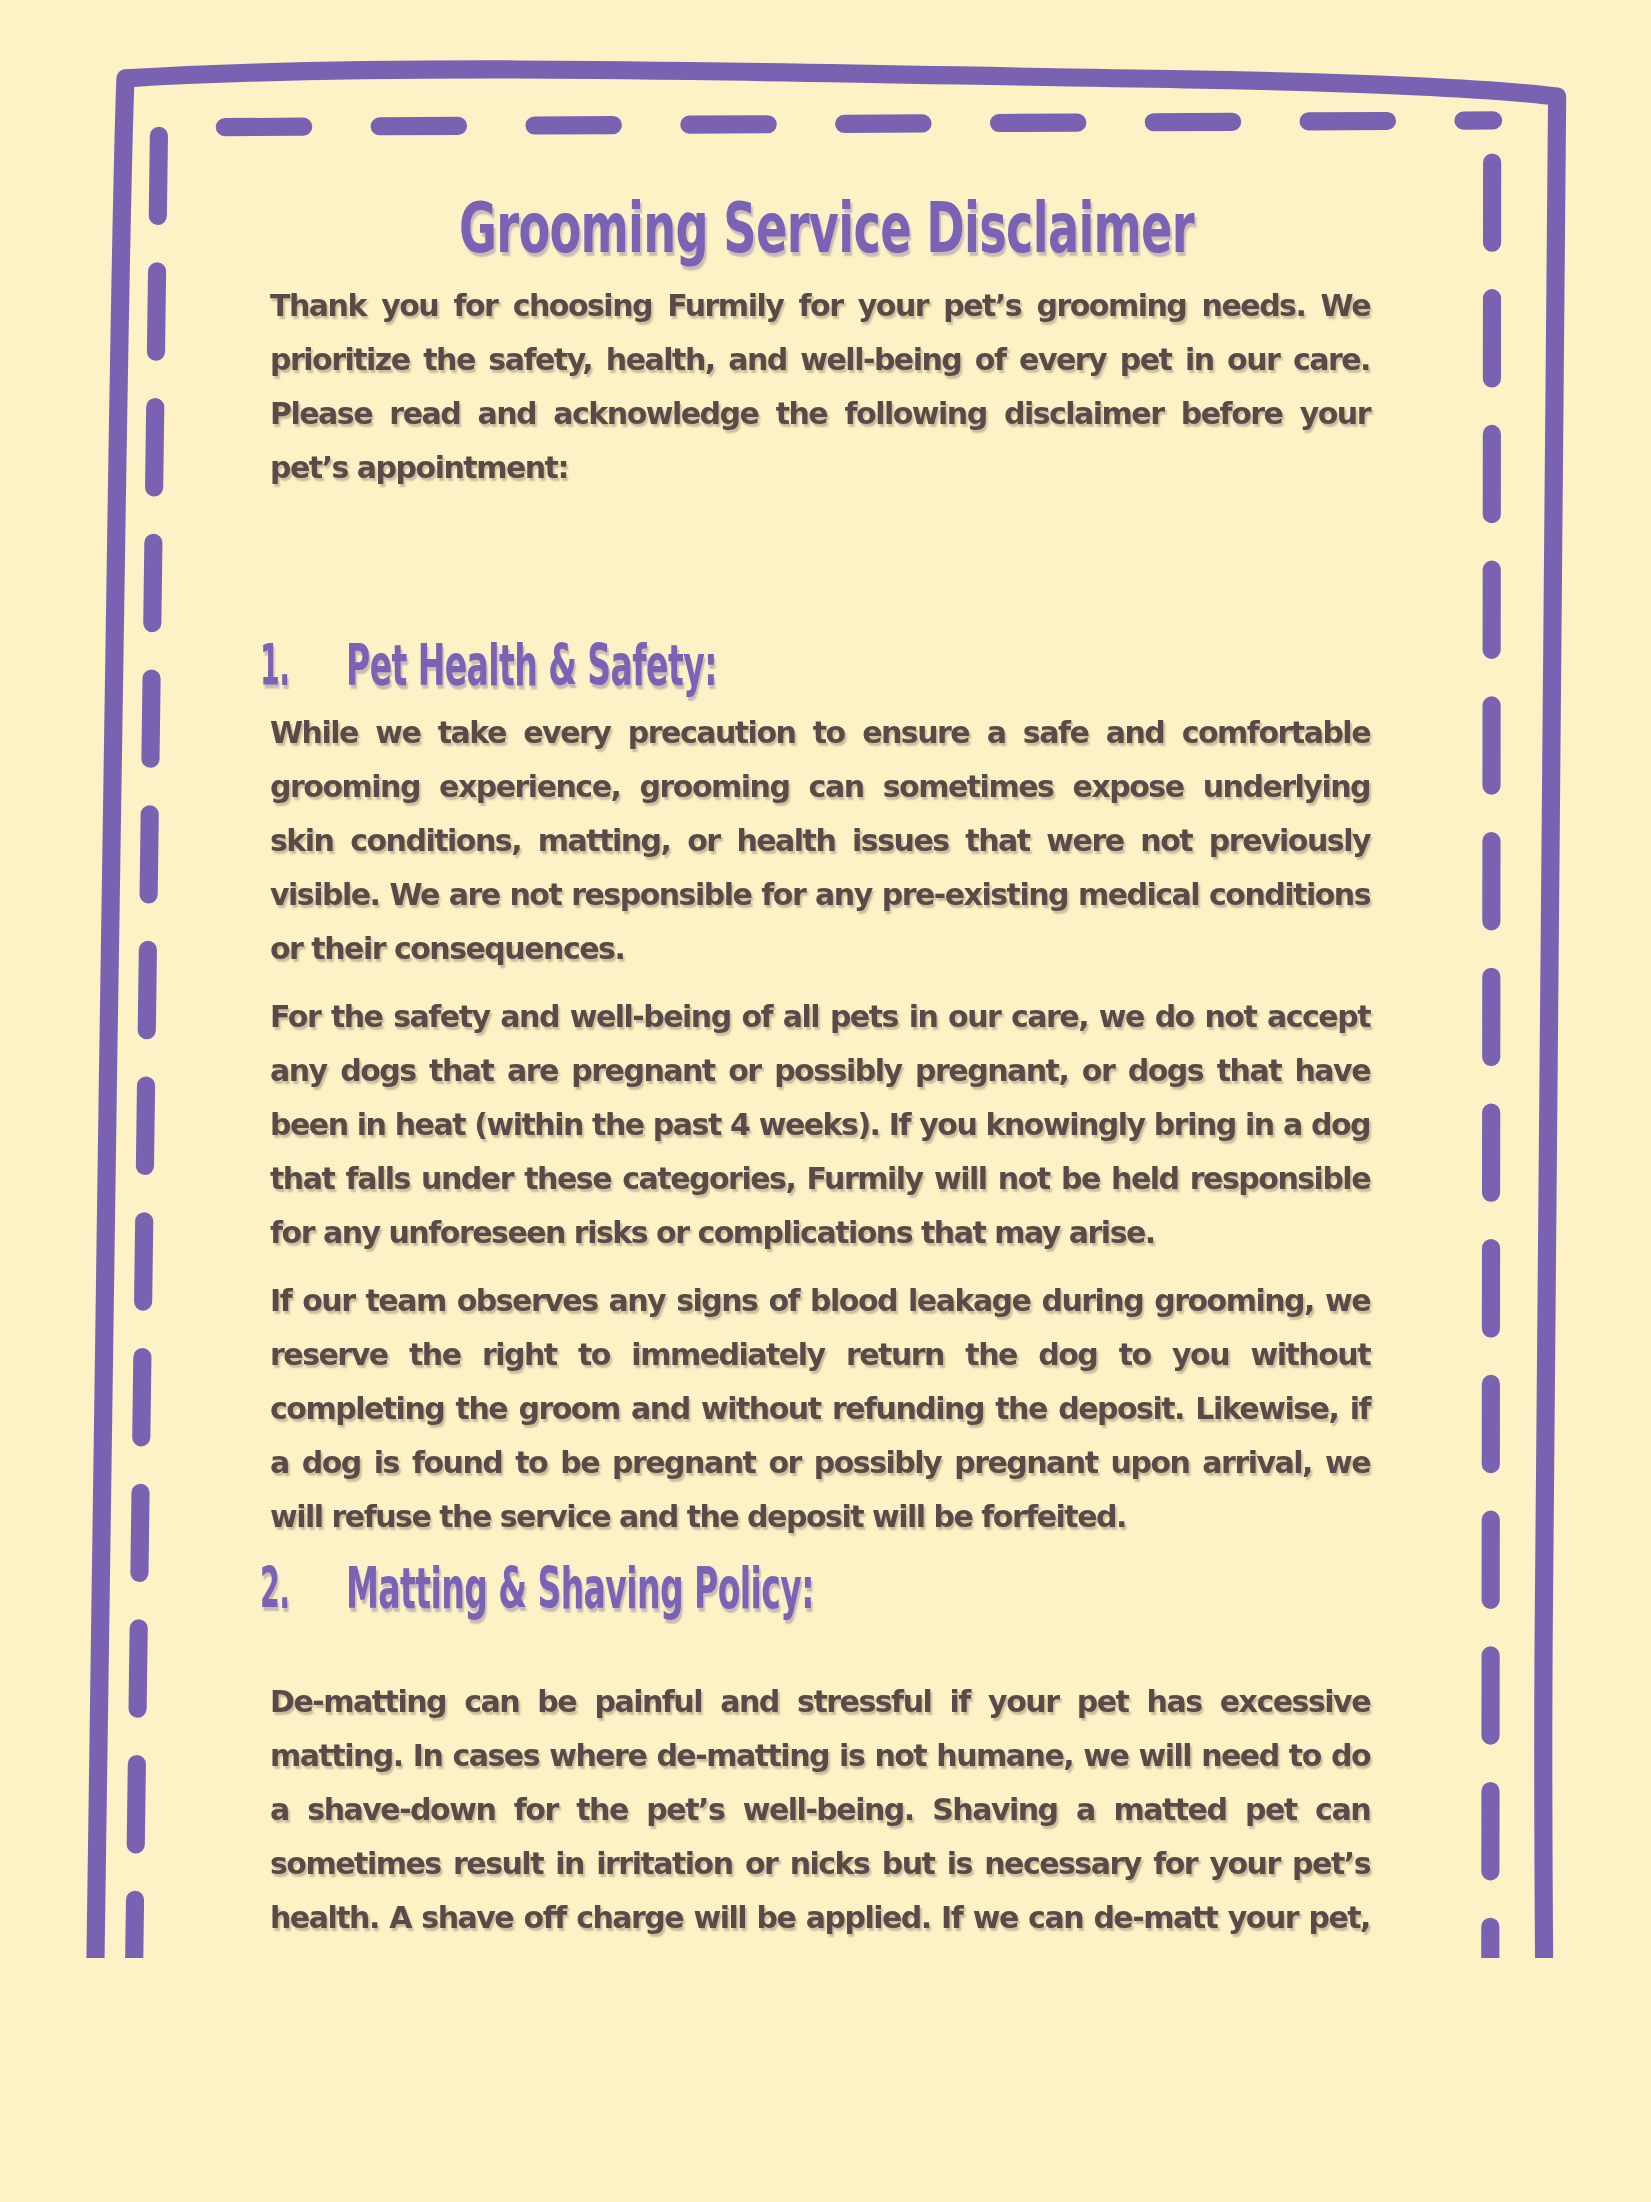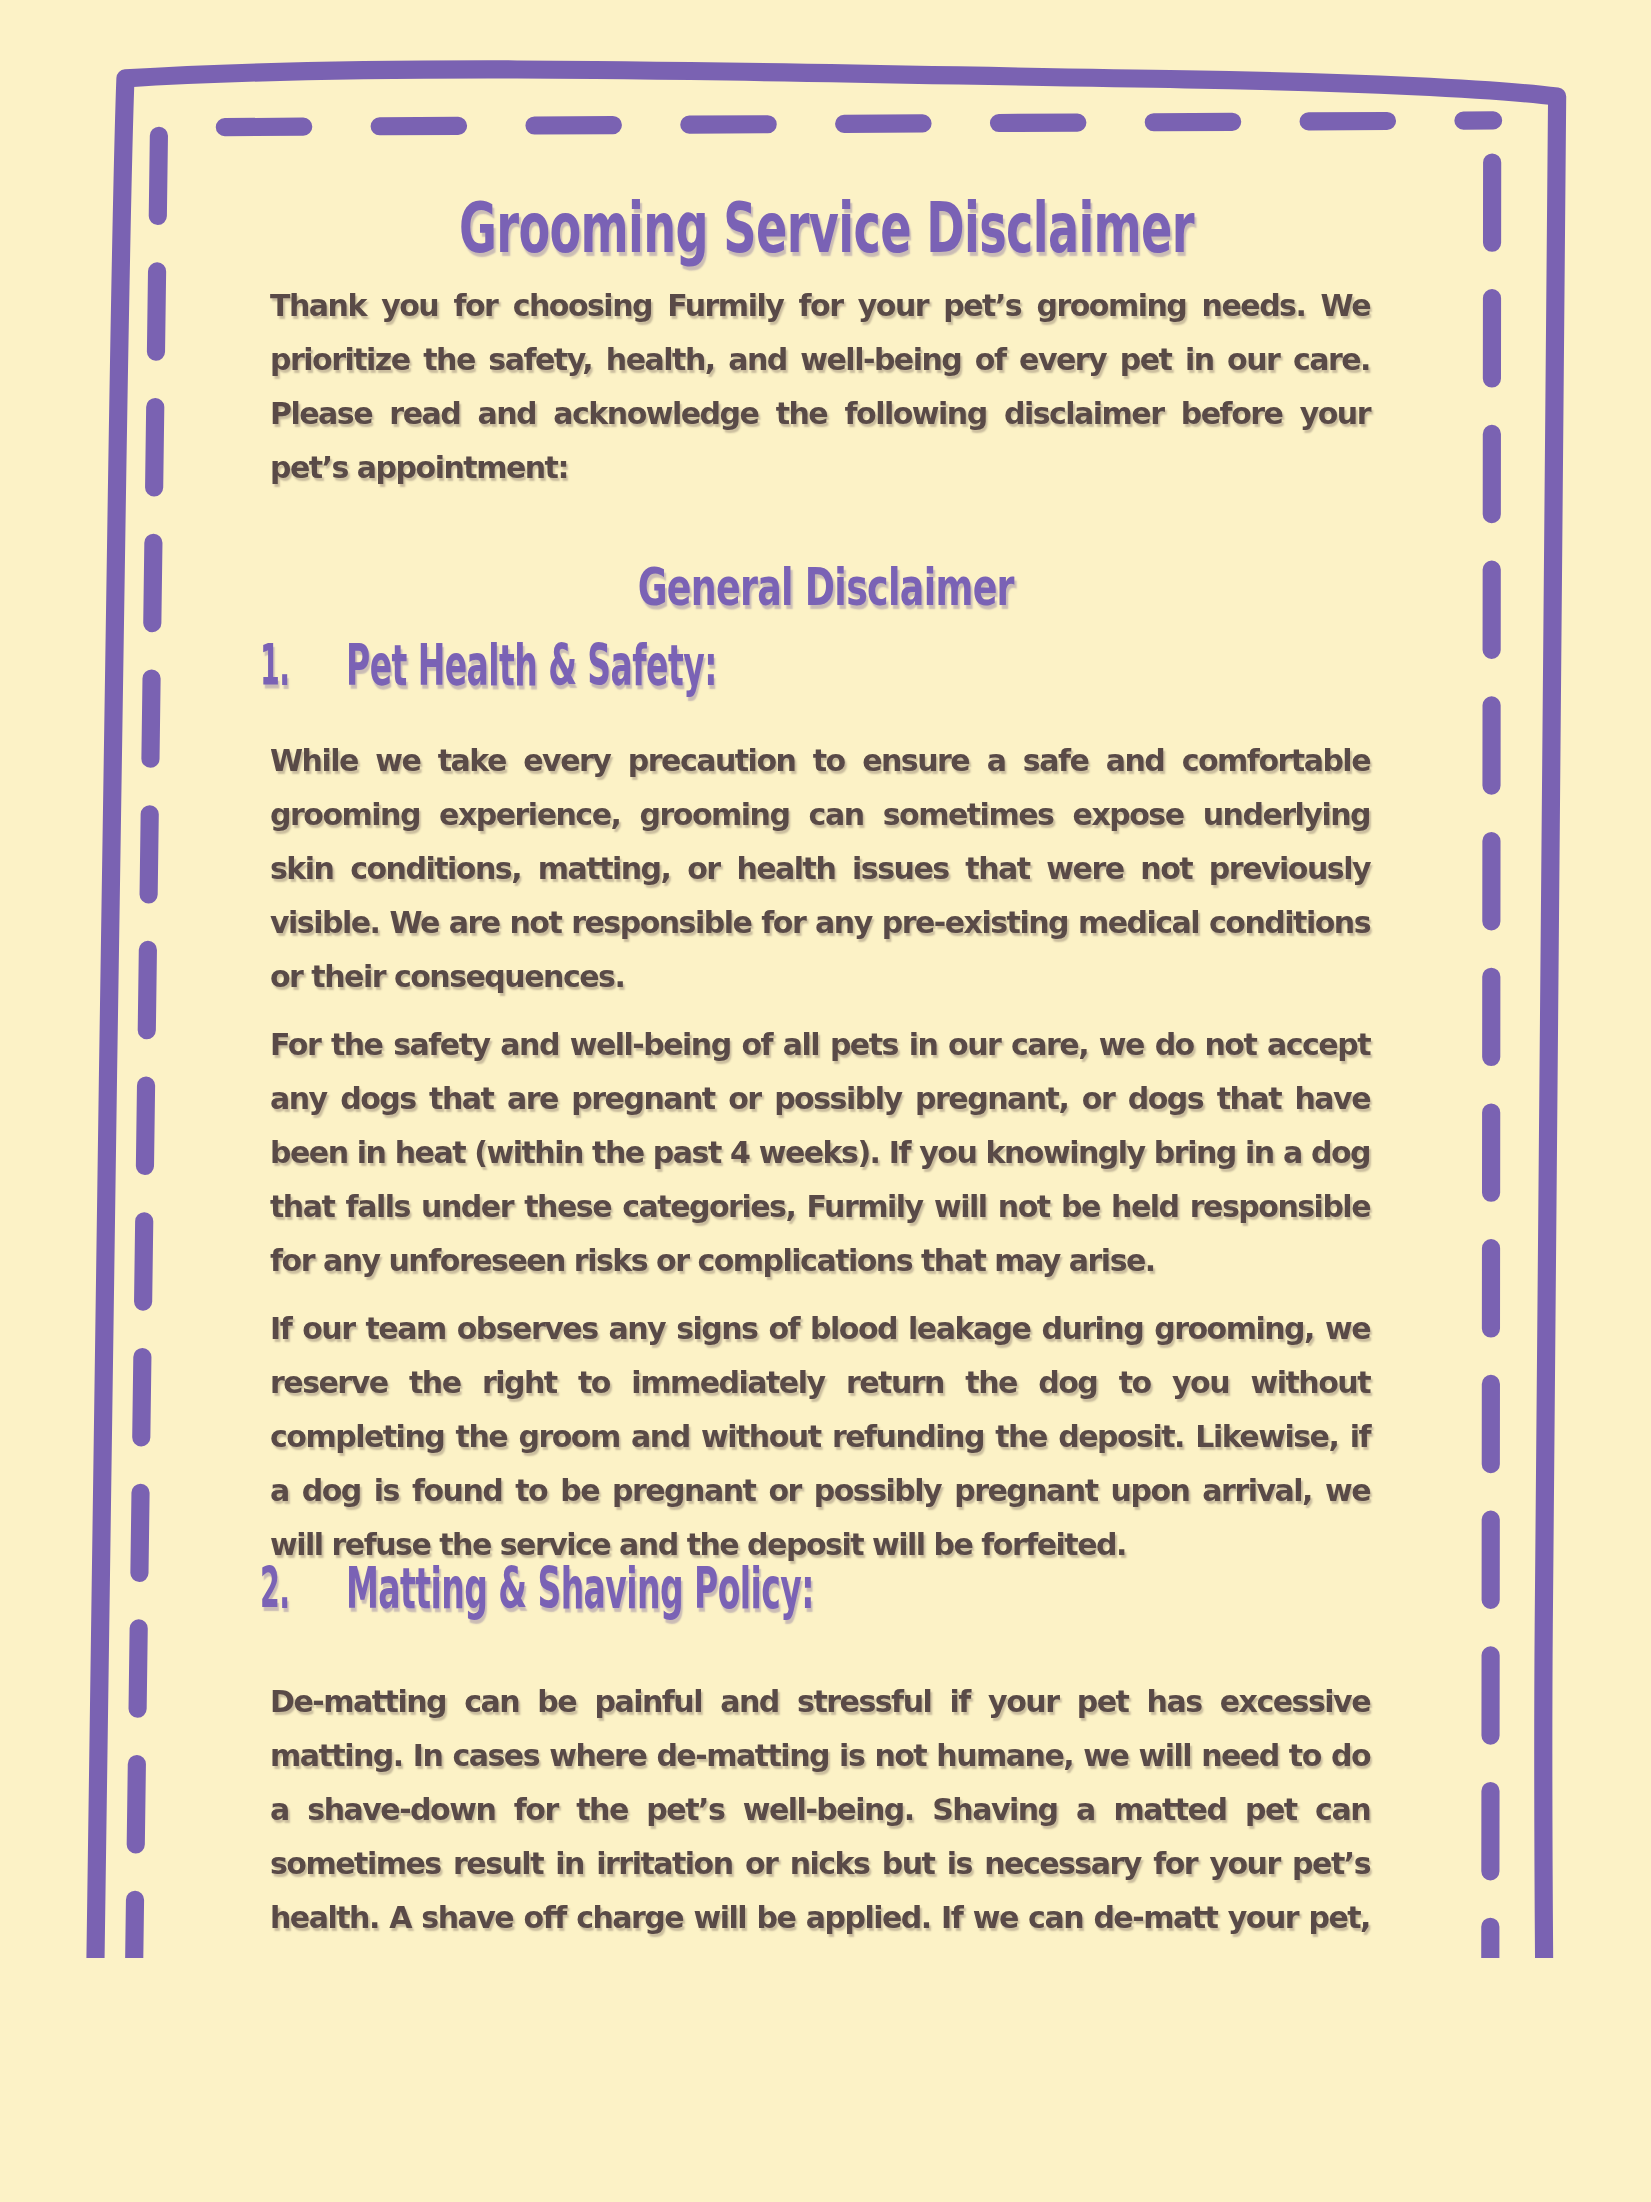--- a/index.html
+++ b/index.html
@@ -57,21 +57,21 @@
   .bodyblock{
     position:absolute;left:256px;width:1128px;
     color:var(--ink);
     font-size:30px;font-weight:700;line-height:54px;
     letter-spacing:-1.5px;
     text-align:justify;
     text-shadow:1.9px 2.9px 1.9px rgba(92,76,70,.32);
   }
   .bodyblock p{margin:14px;}
   .intro-pos{top:265px;}
-  .b1-pos{top:720px;}
+  .b1-pos{top:692px;}
   .b2-pos{top:1661px;}
 </style>
 </head>
 <body>
 
 <div class="canvas">
 
   <svg class="frame-svg" viewBox="0 0 1728 2304" fill="none" xmlns="http://www.w3.org/2000/svg">
     <path d="M 131 82
              C 430 63, 880 78, 1240 83
@@ -87,21 +87,20 @@
     <path d="M 1536 2167 L 162 2190" stroke="var(--frame)" stroke-width="19" stroke-linecap="round" stroke-dasharray="90 72"></path>
     <path d="M 166 142 L 139 2136" stroke="var(--frame)" stroke-width="19" stroke-linecap="round" stroke-dasharray="84 58"></path>
   </svg>
 
   <h1 class="center-line page-title"><span class="sqz t">Grooming Service Disclaimer</span></h1>
 
   <div class="bodyblock intro-pos">
     <p>Thank you for choosing Furmily for your pet’s grooming needs. We prioritize the safety, health, and well-being of every pet in our care. Please read and acknowledge the following disclaimer before your pet’s appointment:</p>
   </div>
 
-  <h2 class="center-line section-title"><span class="sqz g">General Disclaimer</span></h2>
 
   <div class="item-heading h1-pos">
     <span class="hnum"><span class="sqz n">1.</span></span>
     <span class="sqz h">Pet Health &amp; Safety:</span>
   </div>
 
   <div class="bodyblock b1-pos">
     <p>While we take every precaution to ensure a safe and comfortable grooming experience, grooming can sometimes expose underlying skin conditions, matting, or health issues that were not previously visible. We are not responsible for any pre-existing medical conditions or their consequences.</p>
     <p>For the safety and well-being of all pets in our care, we do not accept any dogs that are pregnant or possibly pregnant, or dogs that have been in heat (within the past 4 weeks). If you knowingly bring in a dog that falls under these categories, Furmily will not be held responsible for any unforeseen risks or complications that may arise.</p>
     <p>If our team observes any signs of blood leakage during grooming, we reserve the right to immediately return the dog to you without completing the groom and without refunding the deposit. Likewise, if a dog is found to be pregnant or possibly pregnant upon arrival, we will refuse the service and the deposit will be forfeited.</p>

